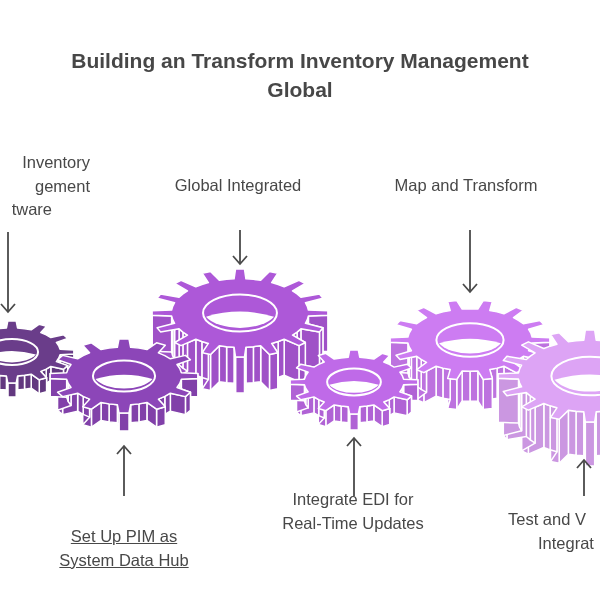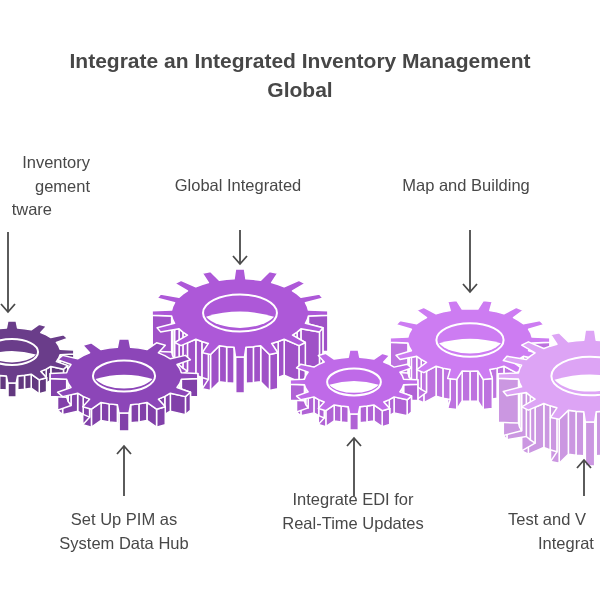--- a/index.html
+++ b/index.html
@@ -12,21 +12,21 @@
   .label {
     position: absolute; text-align: center; font-size: 16.5px; line-height: 23.5px;
     color: #484848; white-space: nowrap; font-family: "Liberation Sans", sans-serif;
   }
   svg#stage { position: absolute; left: 0; top: 0; }
 </style>
 </head>
 <body>
 
 <div class="title">
-  <div>Integrate an Integrated Inventory Management</div>
+  <div>Building an Transform Inventory Management</div>
   <div>Global</div>
 </div>
 
 <svg id="stage" width="600" height="600" viewBox="0 0 600 600">
   <defs>
     <marker id="arrowhead" markerWidth="10" markerHeight="10" refX="5" refY="1" orient="auto" markerUnits="userSpaceOnUse">
     </marker>
   </defs>
   <g id="gears-layer">
       <g>
@@ -301,23 +301,23 @@
 
 <div class="label" style="left:-20px; top:151px; width:110px; text-align:right;">
   <div>Inventory</div>
   <div>gement</div>
   <div style="padding-right:38px;">tware</div>
 </div>
 <div class="label" style="left:138px; top:174px; width:200px;">
   <div>Global Integrated</div>
 </div>
 <div class="label" style="left:366px; top:174px; width:200px;">
-  <div>Map and Building</div>
-</div>
-<div class="label" style="left:24px; top:508px; width:200px;">
+  <div>Map and Transform</div>
+</div>
+<div class="label" style="left:24px; top:525px; width:200px;text-decoration:underline;">
   <div>Set Up PIM as</div>
   <div>System Data Hub</div>
 </div>
 <div class="label" style="left:253px; top:488px; width:200px;">
   <div>Integrate EDI for</div>
   <div>Real-Time Updates</div>
 </div>
 <div class="label" style="left:508px; top:508px; width:120px; text-align:left;">
   <div>Test and V</div>
   <div style="padding-left:30px;">Integrat</div>

